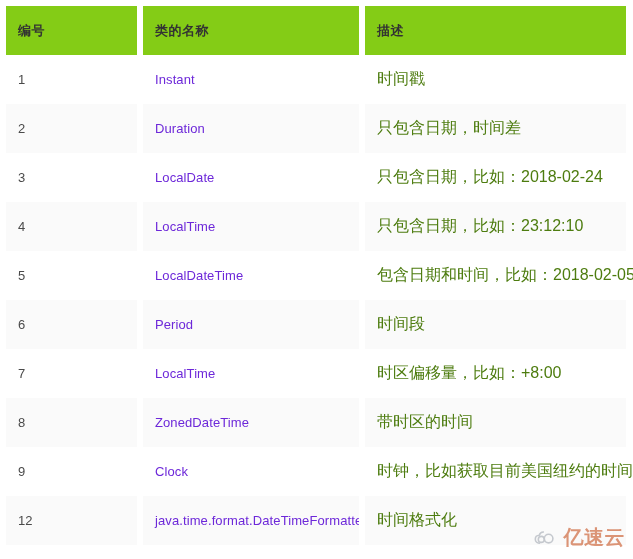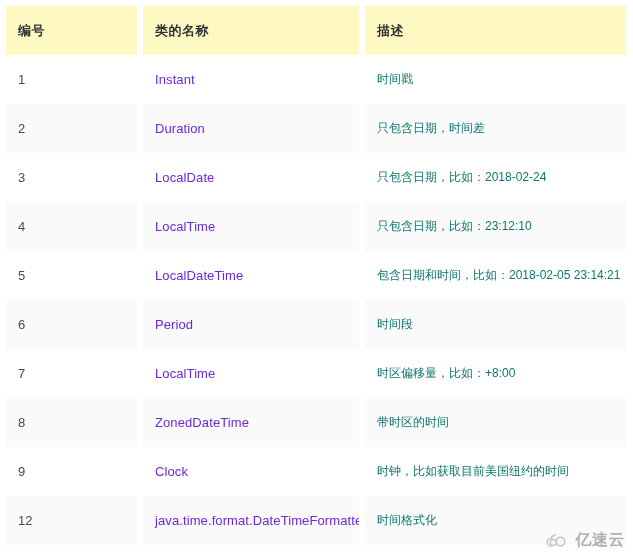--- a/index.html
+++ b/index.html
@@ -30,21 +30,21 @@
   }
 
   table.data-table col.c-num   { width: 131px; }
   table.data-table col.c-gap1  { width: 6px; }
   table.data-table col.c-name  { width: 216px; }
   table.data-table col.c-gap2  { width: 6px; }
   table.data-table col.c-desc  { width: 261px; }
 
   
   thead th {
-    background: #fef9c3;
+    background: #84cc16;
     height: 49px;
     padding: 0 0 0 12px;
     text-align: left;
     vertical-align: middle;
     font-size: 13px;
     font-weight: bold;
     color: #333333;
     letter-spacing: 0.5px;
     border: none;
   }
@@ -75,22 +75,22 @@
     font-size: 13px;
   }
   td.cell-name {
     color: #6d28d9;
     font-size: 13px;
     letter-spacing: 0.1px;
     white-space: nowrap;
     overflow: hidden;
   }
   td.cell-desc {
-    color: #0f766e;
-    font-size: 12px;
+    color: #4d7c0f;
+    font-size: 16px;
     white-space: nowrap;
     overflow: visible;
   }
 
   
   .watermark {
     position: absolute;
     right: 8px;
     bottom: 8px;
     display: flex;
@@ -99,23 +99,23 @@
     opacity: 0.55;
     pointer-events: none;
   }
   .watermark .wm-icon {
     display: block;
     width: 26px;
     height: 16px;
     line-height: 0;
   }
   .watermark .wm-text {
-    font-size: 16px;
+    font-size: 20px;
     font-weight: bold;
-    color: #737373;
+    color: #c2410c;
     letter-spacing: 0.5px;
     font-family: Liberation Sans, sans-serif;
   }
 </style>
 </head>
 <body>
 
 <div class="table-wrap">
   <table class="data-table">
     <colgroup>

